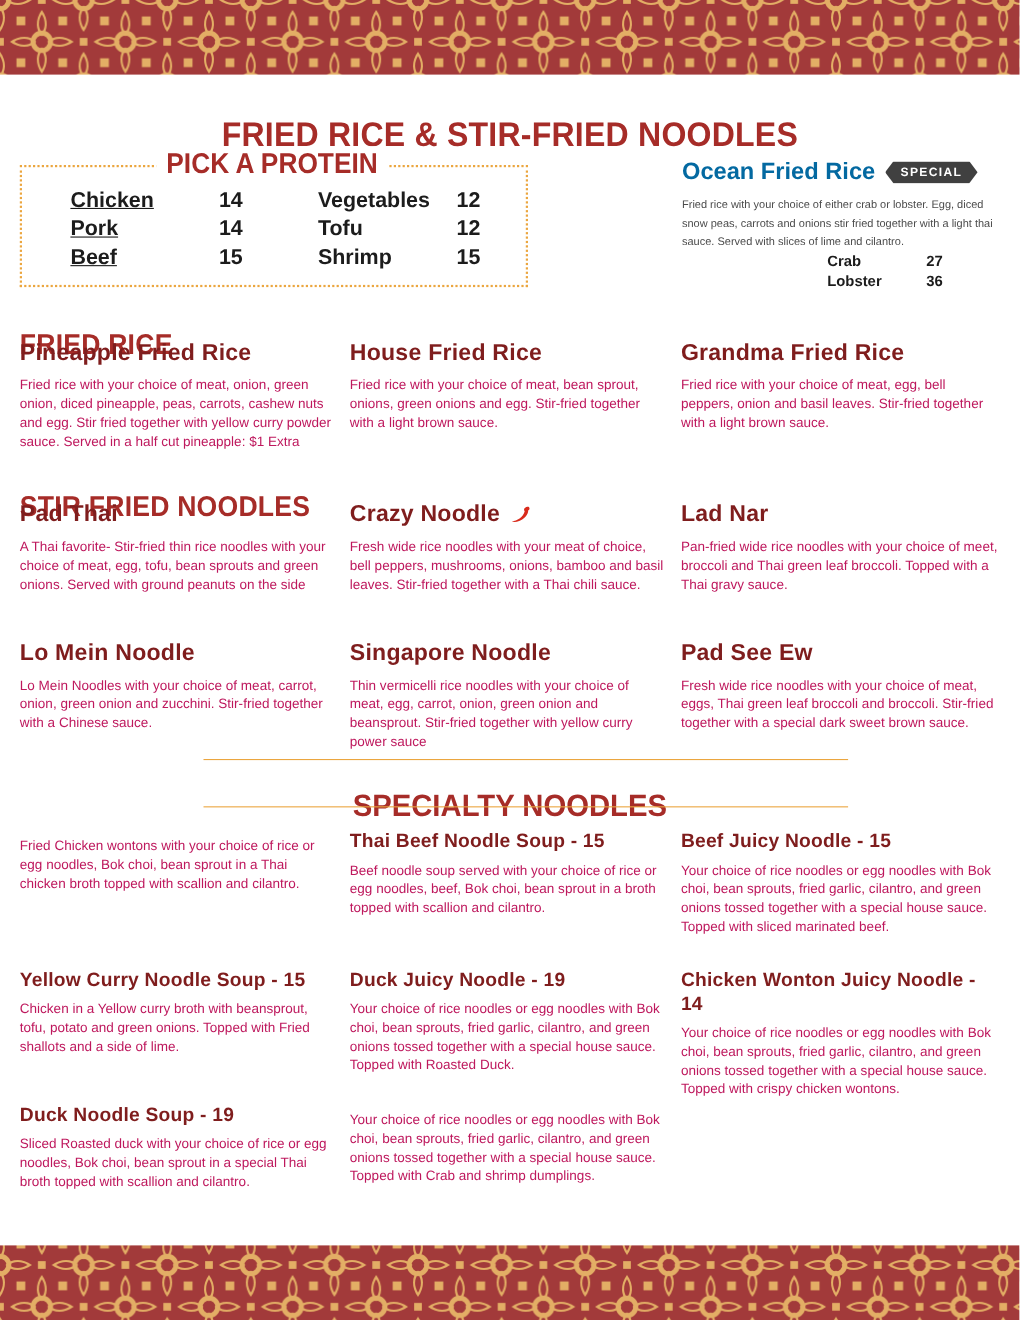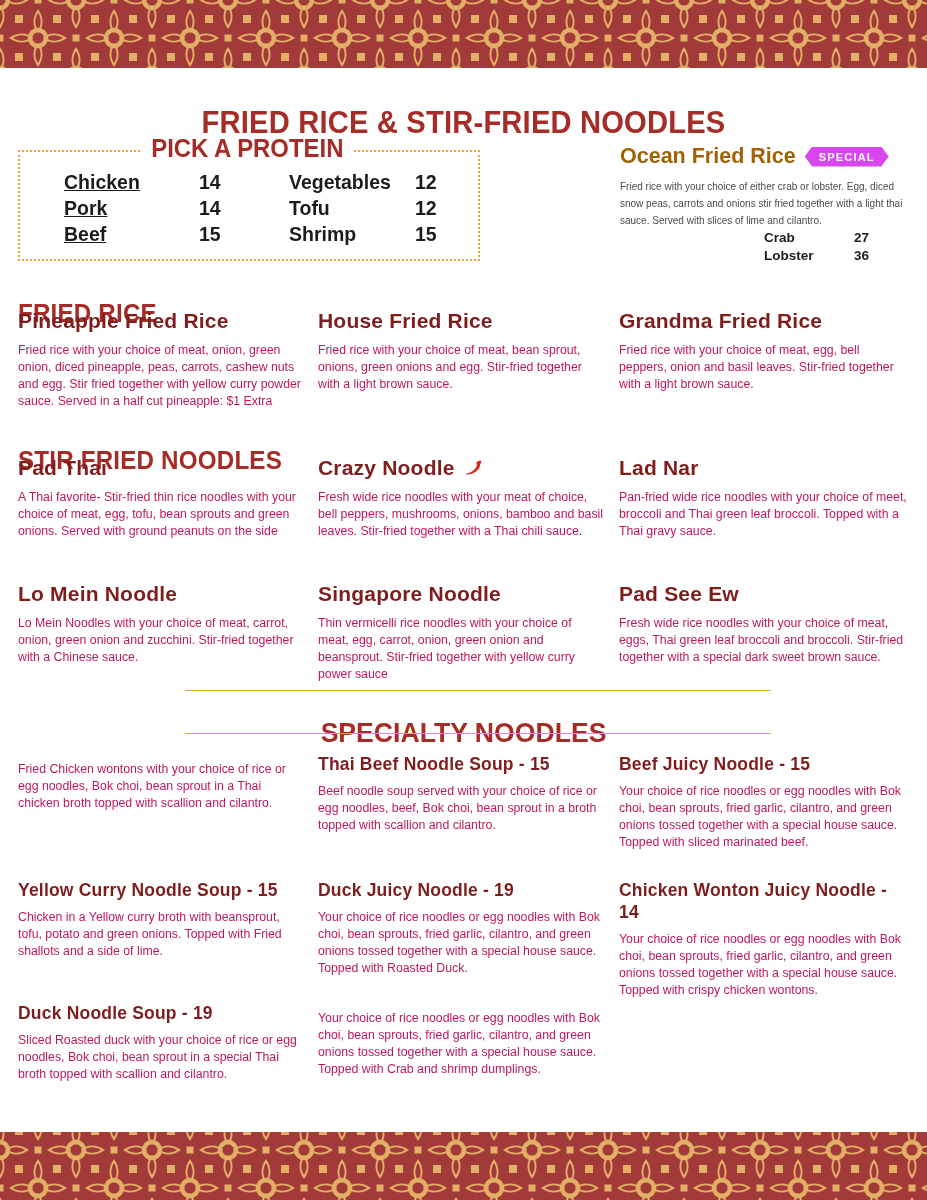--- a/index.html
+++ b/index.html
@@ -30,27 +30,27 @@
     transform:scaleX(.92); transform-origin:0 50%;
   }
   .protein-row { position:absolute; height:27px; font-size:19.5px; font-weight:700; color:#1c1c1c; }
   .protein-row span { position:absolute; white-space:nowrap; }
   .pn1 { left:44px;text-decoration:underline; }  .pp1 { left:179px; }
   .pn2 { left:269px; } .pp2 { left:395px; }
 
   
   .special-wrap { position:absolute; left:620px; top:144px; width:292px; }
   .special-head { display:flex; align-items:center; gap:9px; }
-  .special-name { font-size:21.5px; font-weight:700; color:#a16207; white-space:nowrap; }
+  .special-name { font-size:21.5px; font-weight:700; color:#0369a1; white-space:nowrap; }
   .special-badge {
-    background:#d946ef; color:#ffffff; font-size:11px; font-weight:700; letter-spacing:1.2px;
+    background:#404040; color:#ffffff; font-size:11px; font-weight:700; letter-spacing:1.2px;
     padding:4px 14px; clip-path:polygon(9% 0,91% 0,100% 50%,91% 100%,9% 100%,0 50%);
   }
   .special-desc { margin-top:9px; font-size:10px; line-height:17px; color:#4b4b4b; width:292px; }
-  .special-opts { position:absolute; left:144px; top:86px; width:160px; }
+  .special-opts { position:absolute; left:132px; top:86px; width:160px; }
   .special-opt { position:relative; height:17.5px; font-size:13.5px; font-weight:700; color:#1c1c1c; }
   .special-opt .on { position:absolute; left:0; }
   .special-opt .op { position:absolute; left:90px; }
 
   
   .sec-h {
     position:absolute; left:18px; font-size:26px; font-weight:700; color:#A62C28;
     letter-spacing:.2px; transform:scaleX(.93); transform-origin:0 50%; white-space:nowrap;
   }
 

